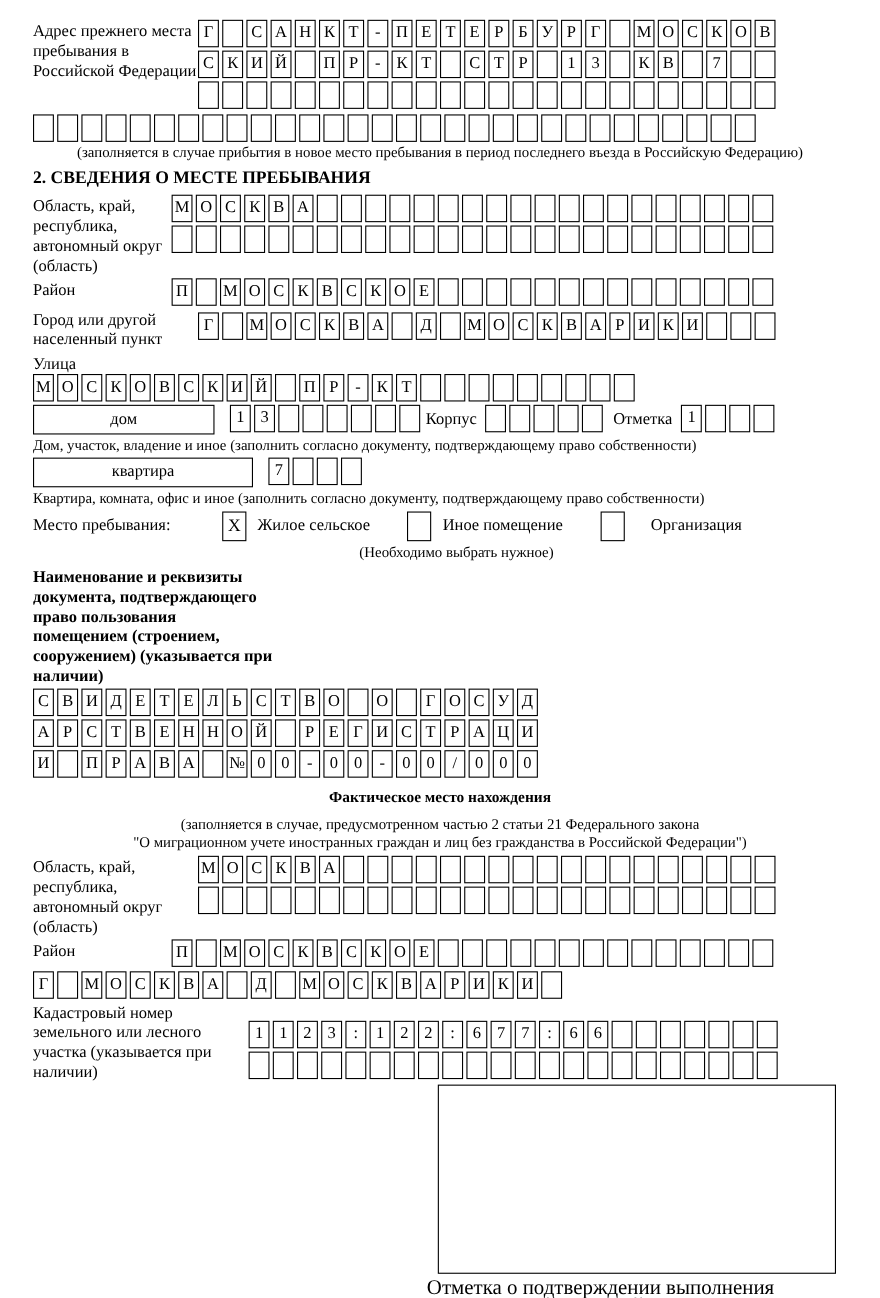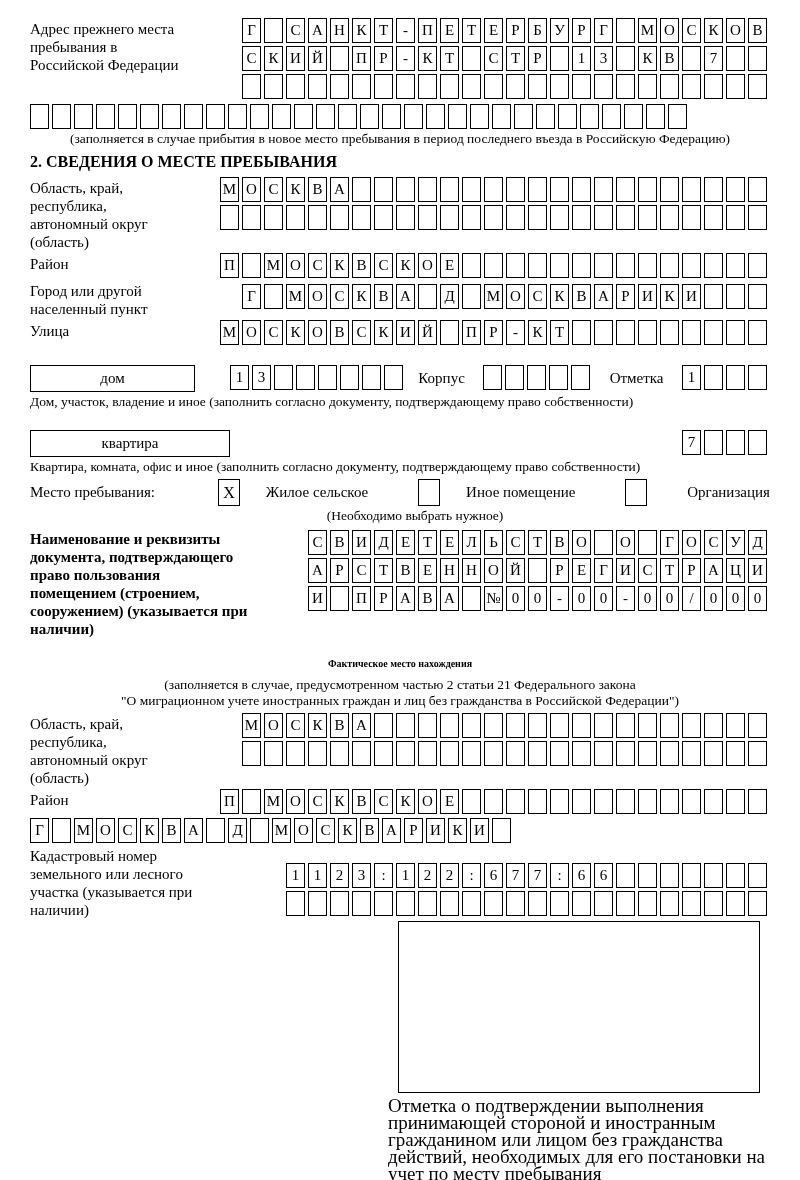--- a/index.html
+++ b/index.html
@@ -6,51 +6,51 @@
   html,body { background:#fff; }
   body {
     width:800px; min-height:1180px;
     font-family:"Liberation Serif", serif;
     color:#000;
     position:relative;
   }
   .page { padding:18px 30px 10px 30px; }
   .top-right { text-align:right; font-size:15px; margin-bottom:14px; padding-right:10px; }
 
-  .block { display:flex; align-items:flex-start;justify-content:space-between; }
+  .block { display:flex; align-items:flex-start; }
   .blabel { font-size:15px; line-height:18px; padding-top:2px; flex-shrink:0; }
   .cellcol > .cells { margin-bottom:3px; }
 
   .cells { display:flex; }
   .cell {
     width:19px; height:25px; border:1.4px solid #000;
     margin-right:3px; flex-shrink:0;
     font-size:15px; line-height:23px; text-align:center;
     font-family:"Liberation Serif", serif;
   }
   .note { font-size:13.5px; line-height:16px; }
   .note-center { text-align:center; }
   .sec-title { text-align:left; font-weight:bold; font-size:16px; margin:6px 0 6px 0; }
-  .sub-title { text-align:center; font-weight:bold; font-size:10px; margin:8px 0 8px 0; }
+  .sub-title { text-align:center; font-weight:bold; font-size:14px; margin:8px 0 8px 0; }
 
   .wbox {
     border:1.4px solid #000; height:27px; text-align:center;
     font-size:15px; line-height:25px; flex-shrink:0;
   }
   .inline-label { font-size:15px; line-height:27px; flex-shrink:0; }
   .chk {
     width:22px; height:27px; border:1.4px solid #000; flex-shrink:0;
     text-align:center; font-size:16px; line-height:25px;
   }
   .stamp-box {
     border:1.6px solid #000; width:362px; height:172px;
     margin-left:368px;
   }
   .stamp-note { width:384px; margin-left:358px; text-align:left; font-size:19px; line-height:17px; margin-top:4px; }
-  .mb2 { margin-bottom:2px; } .mb3 { margin-bottom:20px; } .mb4 { margin-bottom:4px; }
+  .mb2 { margin-bottom:2px; } .mb3 { margin-bottom:3px;flex-direction:column; } .mb4 { margin-bottom:4px; }
   .mt2 { margin-top:2px; }
   .gap { flex-shrink:0; }
 </style>
 </head>
 <body>
 
 <div class="page">
 
 
   <div class="block mb2">

